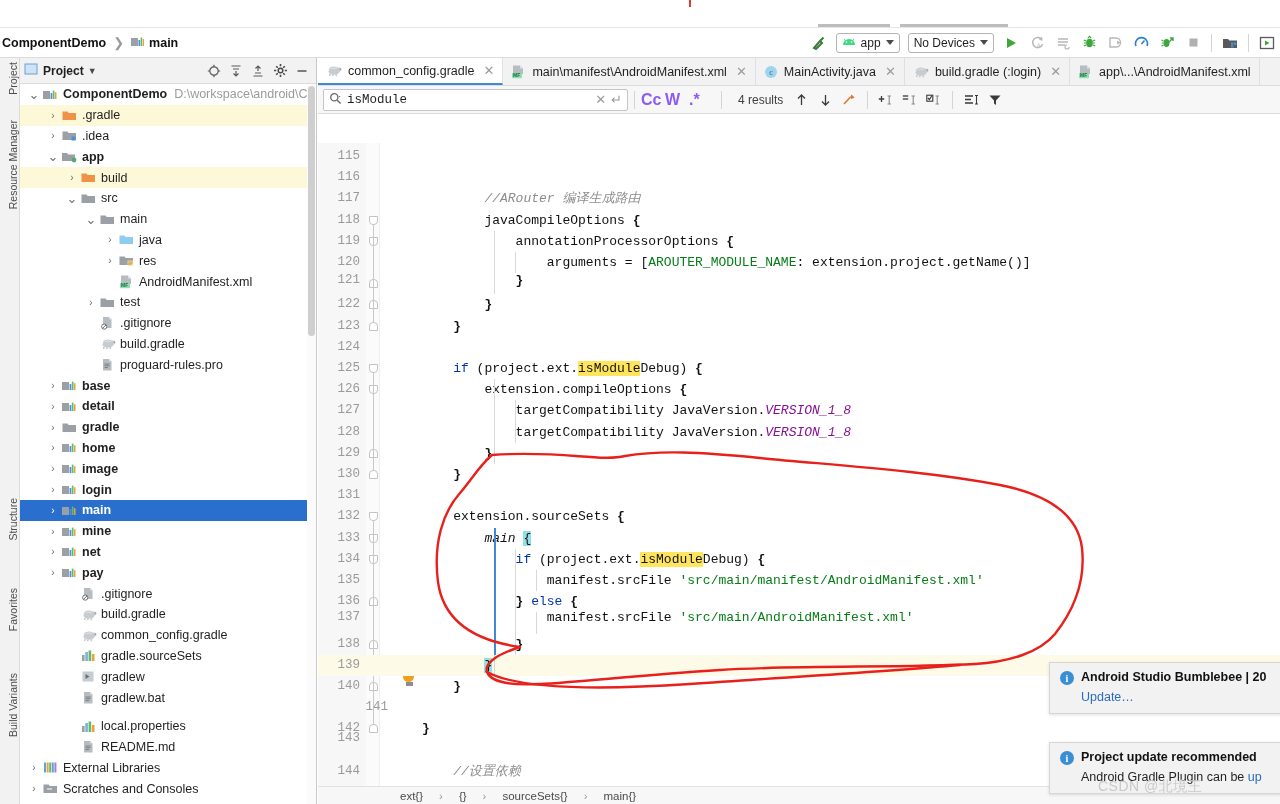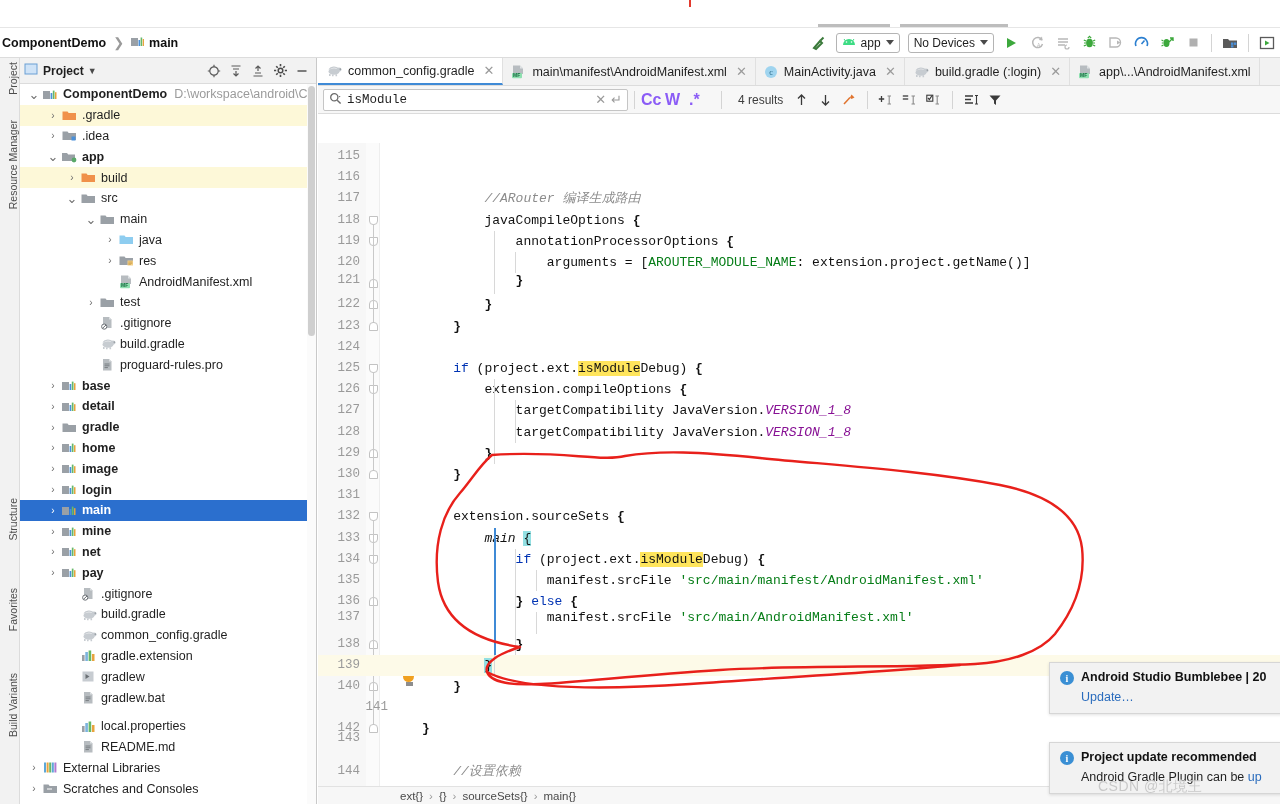--- a/index.html
+++ b/index.html
@@ -142,21 +142,21 @@
   }
   .bulb .b-top { width:11px; height:11px; border-radius:50%; background:#f0a020; }
   .bulb .b-bot { width:7px; height:4px; margin:0 auto; background:#8d8d8d; }
 
   .caret-line { position:absolute; width:2px; background:#3f8ad6; }
 
   .breadcrumb-bottom {
     position:absolute; left:0; bottom:0; right:0; height:18px;
     background:#f7f7f7; border-top:1px solid #e2e2e2;
     display:flex; align-items:center; padding-left:82px;
-    font-size:11.5px; color:#4a4a4a; gap:6px;
+    font-size:11.5px; color:#4a4a4a; gap:16px;
   }
   .breadcrumb-bottom .sep { color:#9a9a9a; }
 
   
   .scribble { position:absolute; left:0; top:0; width:1280px; height:804px; pointer-events:none; }
 
   
   .notif {
     position:absolute; background:#f2f2f2; border:1px solid #d6d6d6;
     box-shadow:0 1px 3px rgba(0,0,0,0.12);
@@ -673,21 +673,21 @@
         <div class="trow" style="padding-left: 44px;">
           <span class="arrow none"></span>
           <span class="ficon">
             <svg width="15" height="13" viewBox="0 0 15 13">
               <rect x="1" y="6" width="2.6" height="6" fill="#9aa0a6"></rect>
               <rect x="4.3" y="3" width="2.6" height="9" fill="#7bb3dd"></rect>
               <rect x="7.6" y="1.5" width="2.6" height="10.5" fill="#67b868"></rect>
               <rect x="10.9" y="5" width="2.6" height="7" fill="#e8a33d"></rect>
             </svg>
           </span>
-          <span class="tlabel">gradle.extension</span>
+          <span class="tlabel">gradle.sourceSets</span>
         </div>
         <div class="trow" style="padding-left: 44px;">
           <span class="arrow none"></span>
           <span class="ficon">
             <svg width="15" height="13" viewBox="0 0 15 13">
               <rect x="1.5" y="1.5" width="11" height="10" fill="#c7ccd1"></rect>
               <path d="M4.5 4 L8.5 6.5 L4.5 9 Z" fill="#6b7075"></path>
             </svg>
           </span>
           <span class="tlabel">gradlew</span>

